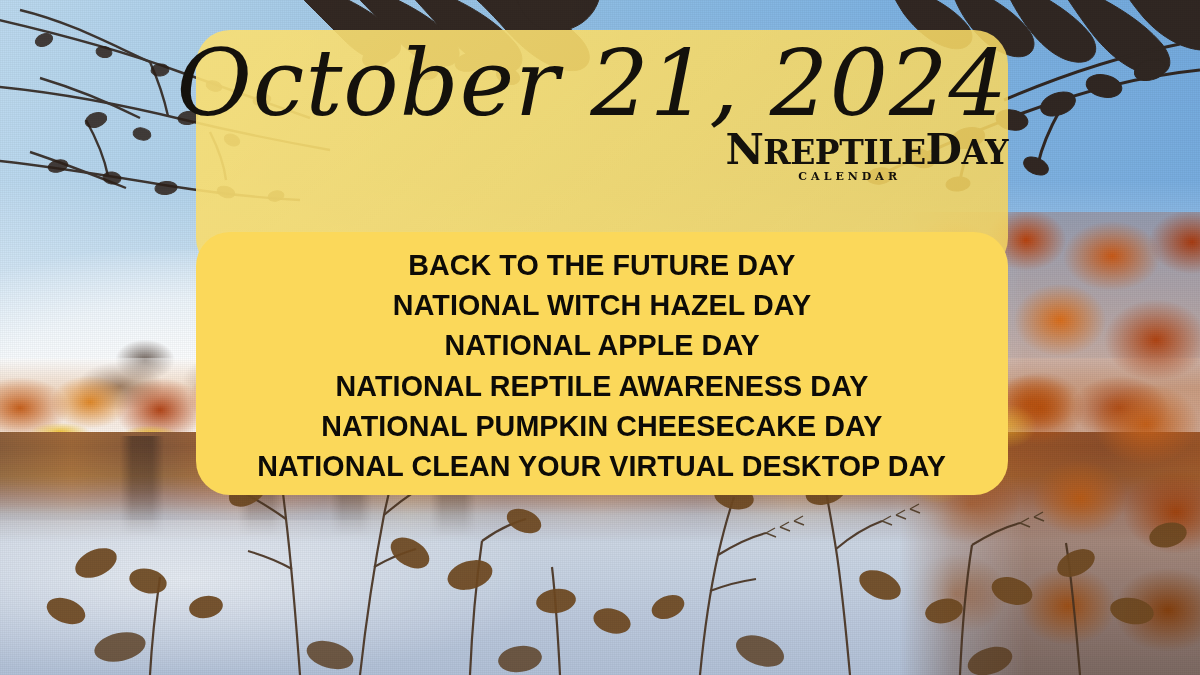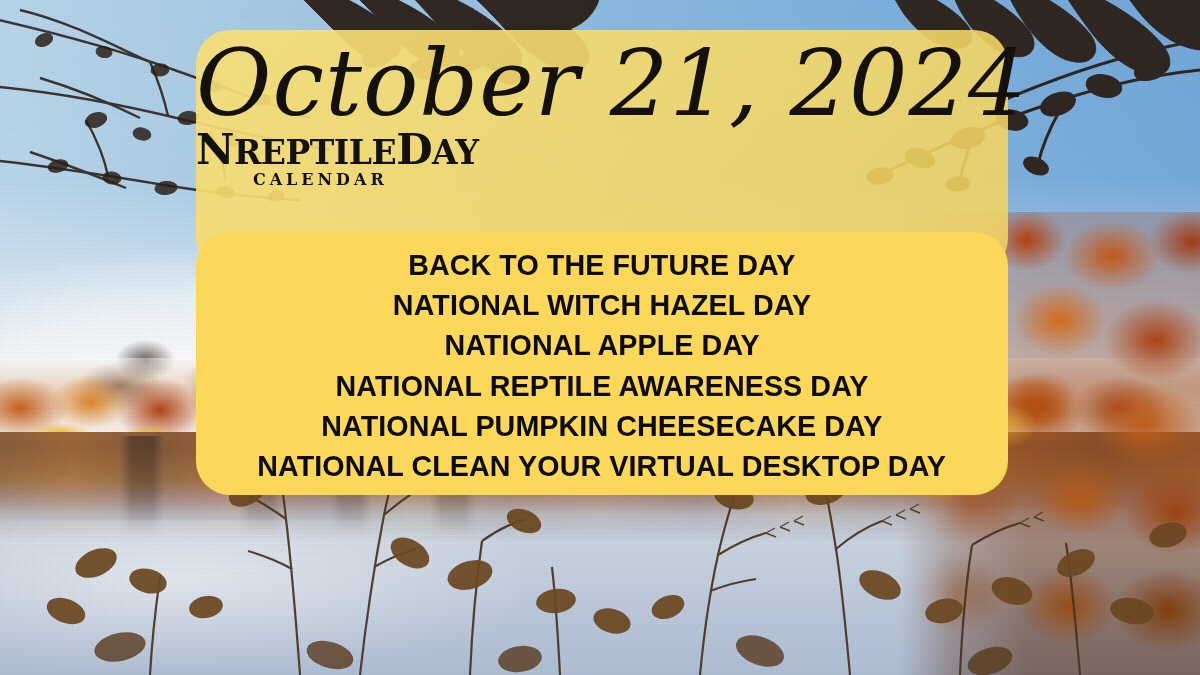--- a/index.html
+++ b/index.html
@@ -201,42 +201,42 @@
     background-image:
       repeating-linear-gradient(0deg, rgba(0,0,0,.5) 0 1px, rgba(255,255,255,0) 1px 2px),
       repeating-linear-gradient(90deg, rgba(0,0,0,.4) 0 1px, rgba(255,255,255,0) 1px 2px);
   }
 
   
   .card-top{
     position:absolute;left:196px;top:30px;width:812px;height:242px;
     border-radius:34px;
     background:linear-gradient(140deg, rgba(247,222,118,.93) 0%, rgba(245,216,104,.90) 55%, rgba(242,210,96,.88) 100%);
-    display:flex;flex-direction:column;align-items:flex-start;justify-content:flex-start;
+    display:flex;flex-direction:column;align-items:flex-end;justify-content:flex-start;
   }
   .date-line{
     margin:0;padding-top:6px;
     font-family:"DejaVu Serif", serif;
     font-style:italic;font-weight:400;
     font-size:92px;line-height:1.05;letter-spacing:1px;
     color:#14110c;white-space:nowrap;
   }
 
   
   .logo{margin-top:-2px;display:flex;flex-direction:column;align-items:center;}
   .logo-main{
     font-family:"DejaVu Serif", serif;
     font-weight:700;font-size:33px;letter-spacing:-.5px;line-height:1;
     color:#14110c;white-space:nowrap;
     display:flex;align-items:baseline;
   }
   .logo-main .cap{font-size:42px;line-height:.9;}
   .logo-sub{
     font-family:"DejaVu Serif", serif;
-    font-weight:700;font-size:16px;letter-spacing:4px;
+    font-weight:700;font-size:11px;letter-spacing:4px;
     color:#14110c;margin-top:1px;margin-left:-34px;
   }
 
   .card-list{
     position:absolute;left:196px;top:232px;width:812px;height:263px;
     border-radius:34px;
     background:#fbd85a;
     display:flex;flex-direction:column;align-items:center;justify-content:center;
     padding:4px 10px 0;box-sizing:border-box;
   }

